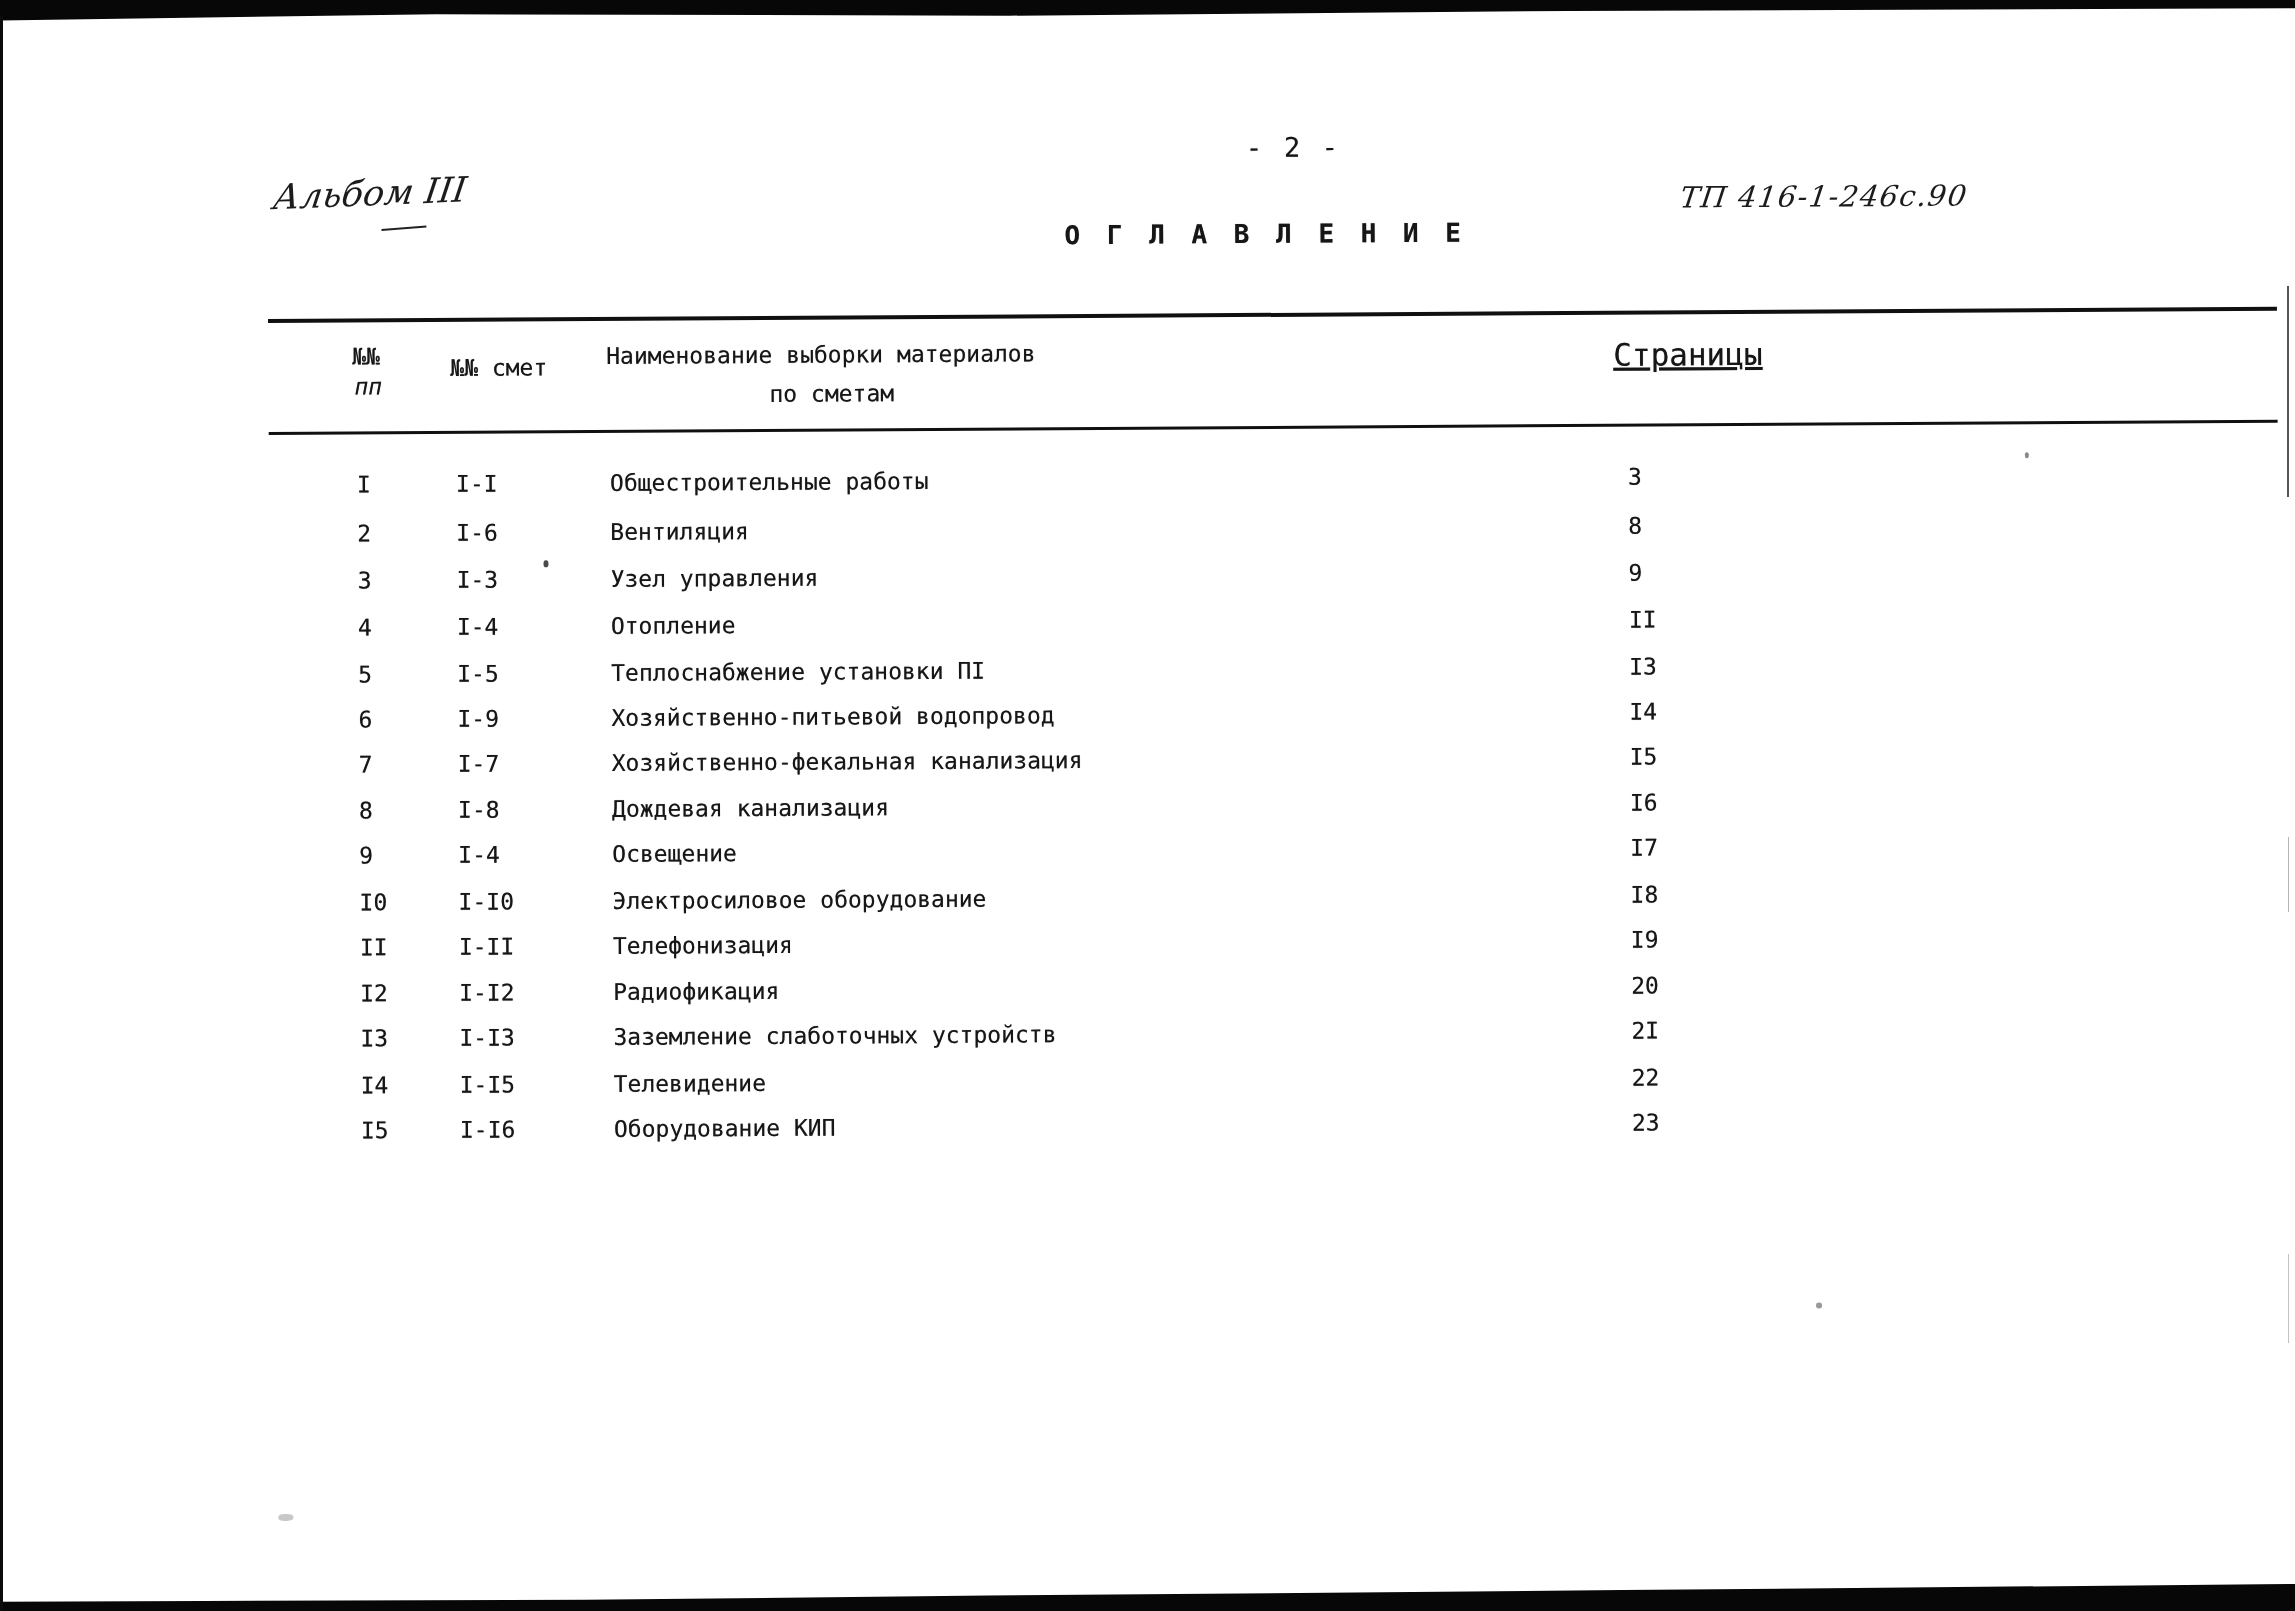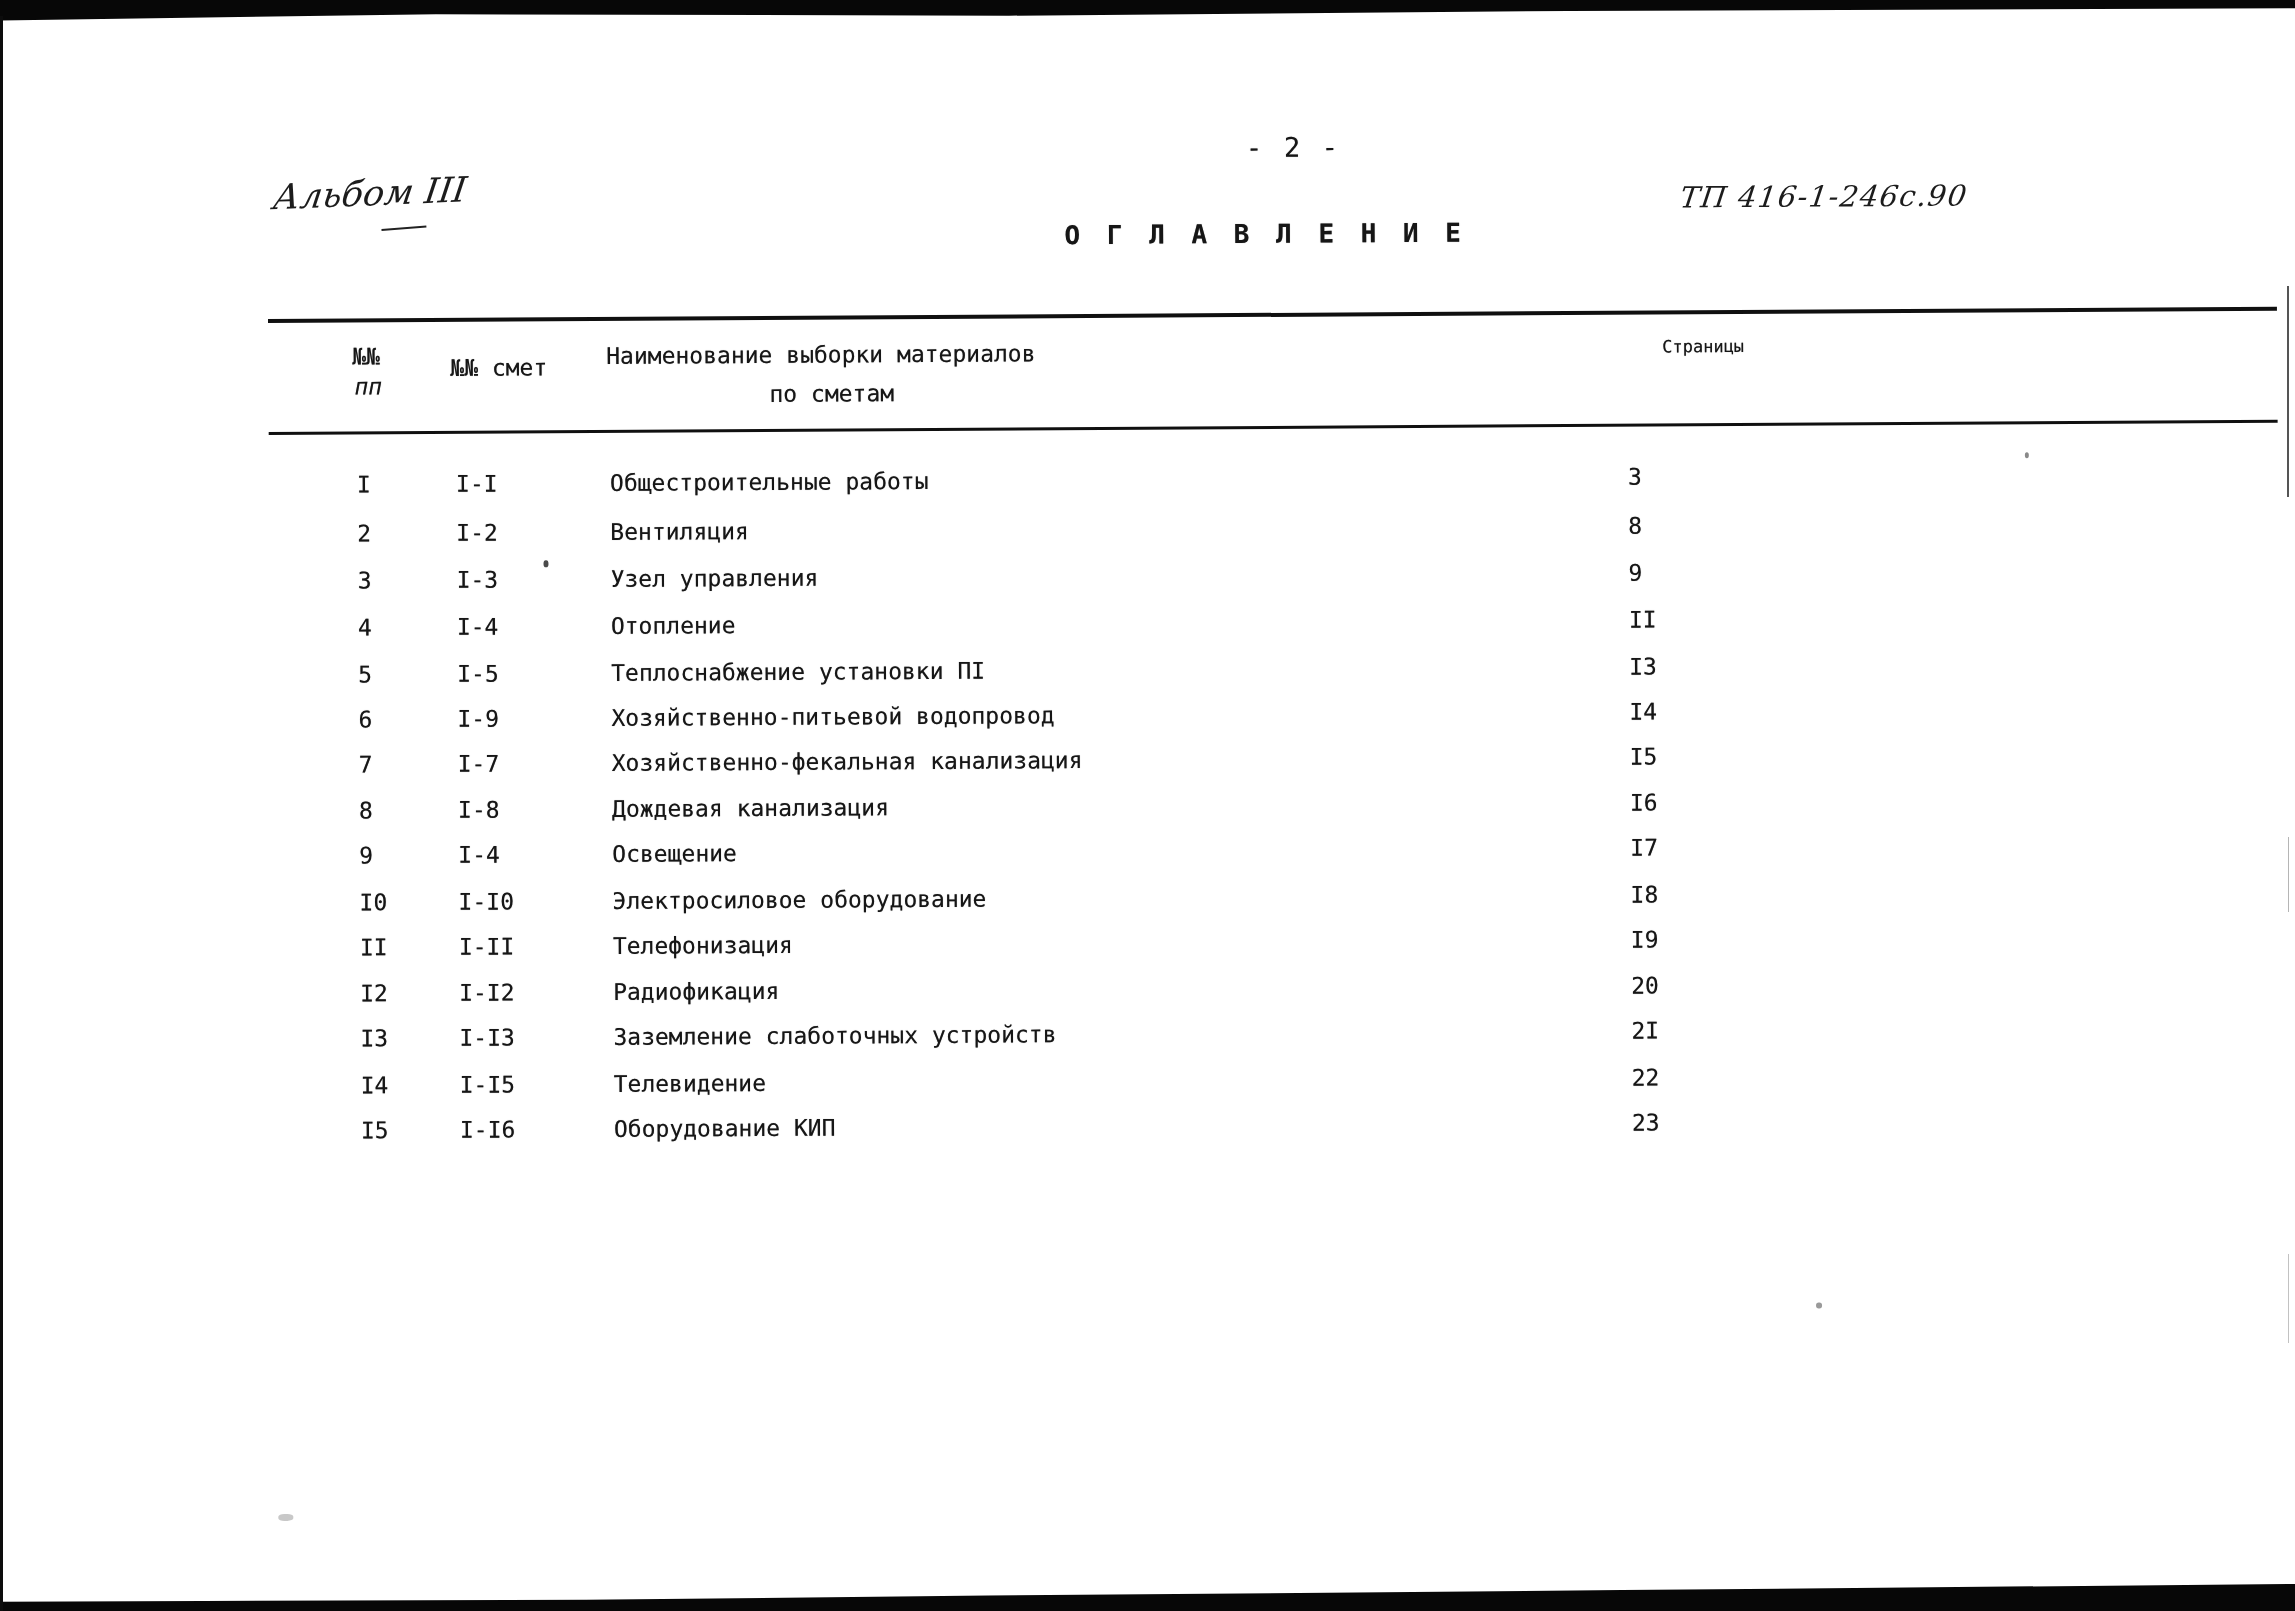--- a/index.html
+++ b/index.html
@@ -45,21 +45,21 @@
   #album-underline{position:absolute;left:382px;top:228px;width:45px;height:2px;background:#222;transform:rotate(-4deg);}
   #doc-code{left:1681px;top:189px;font-size:29px;transform:skewX(-8deg);letter-spacing:1.4px;}
   #toc-title{left:1065px;top:225px;font-size:26px;font-weight:bold;letter-spacing:5.5px;}
 
   .hdr{font-size:23px;}
   #hdr-no-1{left:352px;top:344px;}
   #hdr-no-2{left:354px;top:374px;font-style:italic;}
   #hdr-smeta{left:450px;top:356px;}
   #hdr-name-1{left:606px;top:345px;}
   #hdr-name-2{left:769px;top:372px;margin-top:12px;}
-  #hdr-pages{left:1662px;top:345px;font-size:17px;}
+  #hdr-pages{left:1613px;top:345px;font-size:31px;text-decoration:underline;}
 
   .row{position:absolute;left:0;width:100%;height:44px;font-size:23px;}
   .row span{position:absolute;white-space:nowrap;text-shadow:0 0 0.7px rgba(10,10,10,.55);}
   .c-n{left:356px;}
   .c-s{left:455px;}
   .c-t{left:609px;}
   .c-p{left:1627px;}
 
   .speck{position:absolute;background:#777;border-radius:50%;}
 </style>
@@ -87,21 +87,21 @@
     <div class="tw hdr" id="hdr-pages">Страницы</div>
 
     <div class="row" style="top:472px">
       <span class="c-n">I</span>
       <span class="c-s">I-I</span>
       <span class="c-t">Общестроительные работы</span>
       <span class="c-p">3</span>
     </div>
     <div class="row" style="top:521px">
       <span class="c-n">2</span>
-      <span class="c-s">I-2</span>
+      <span class="c-s">I-6</span>
       <span class="c-t">Вентиляция</span>
       <span class="c-p">8</span>
     </div>
     <div class="row" style="top:568px">
       <span class="c-n">3</span>
       <span class="c-s">I-3</span>
       <span class="c-t">Узел управления</span>
       <span class="c-p">9</span>
     </div>
     <div class="row" style="top:615px">

